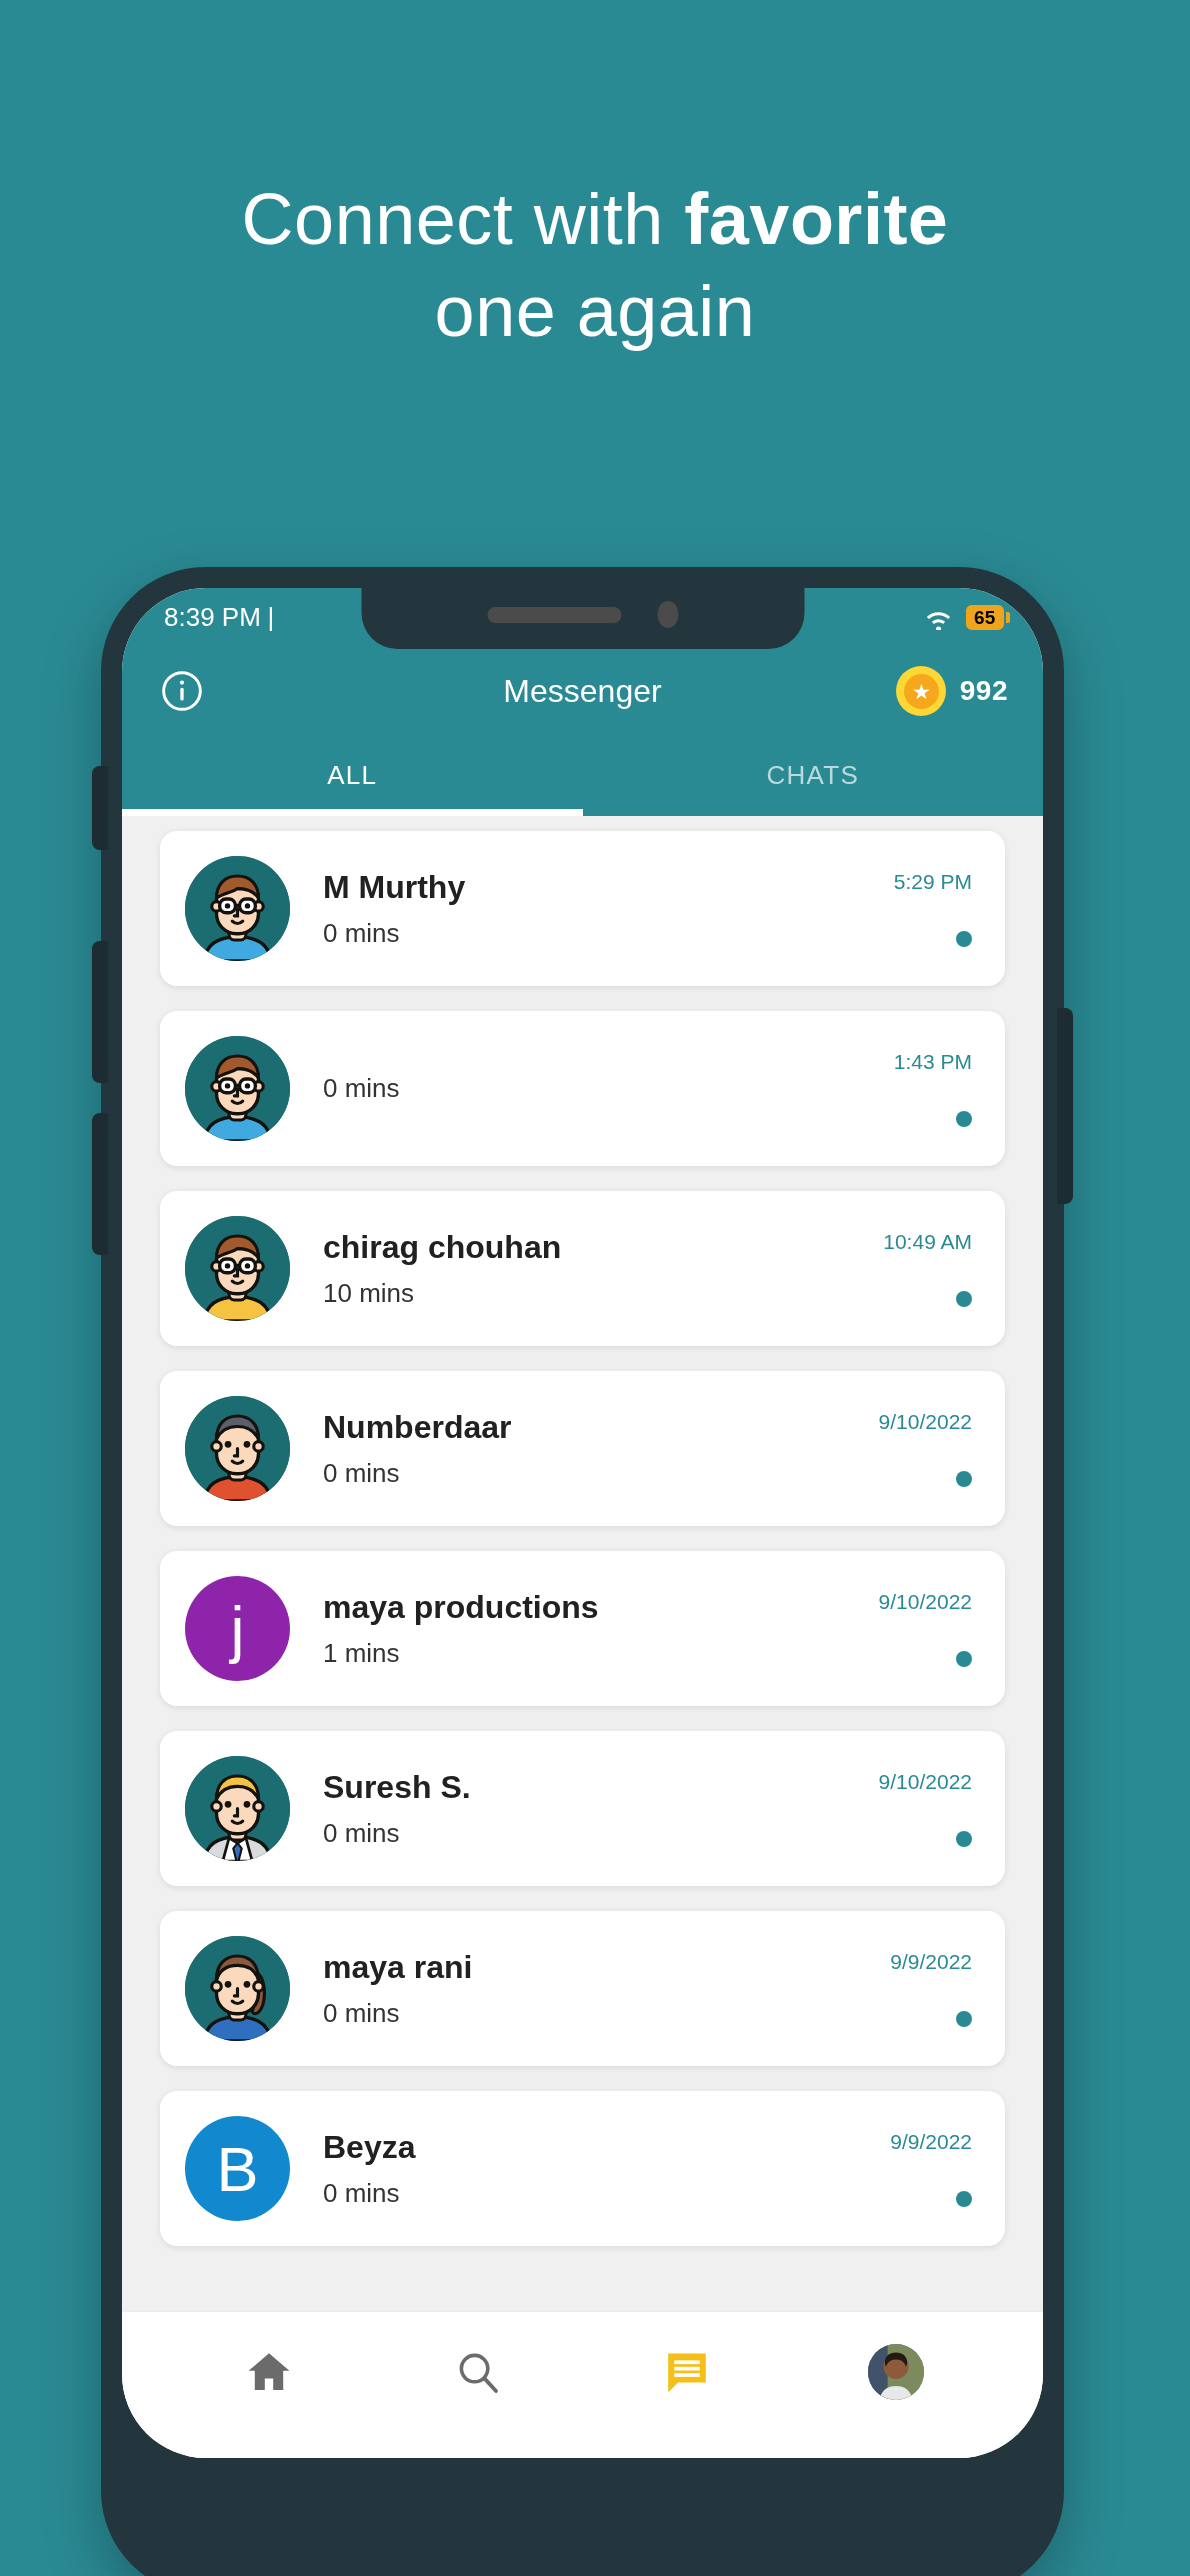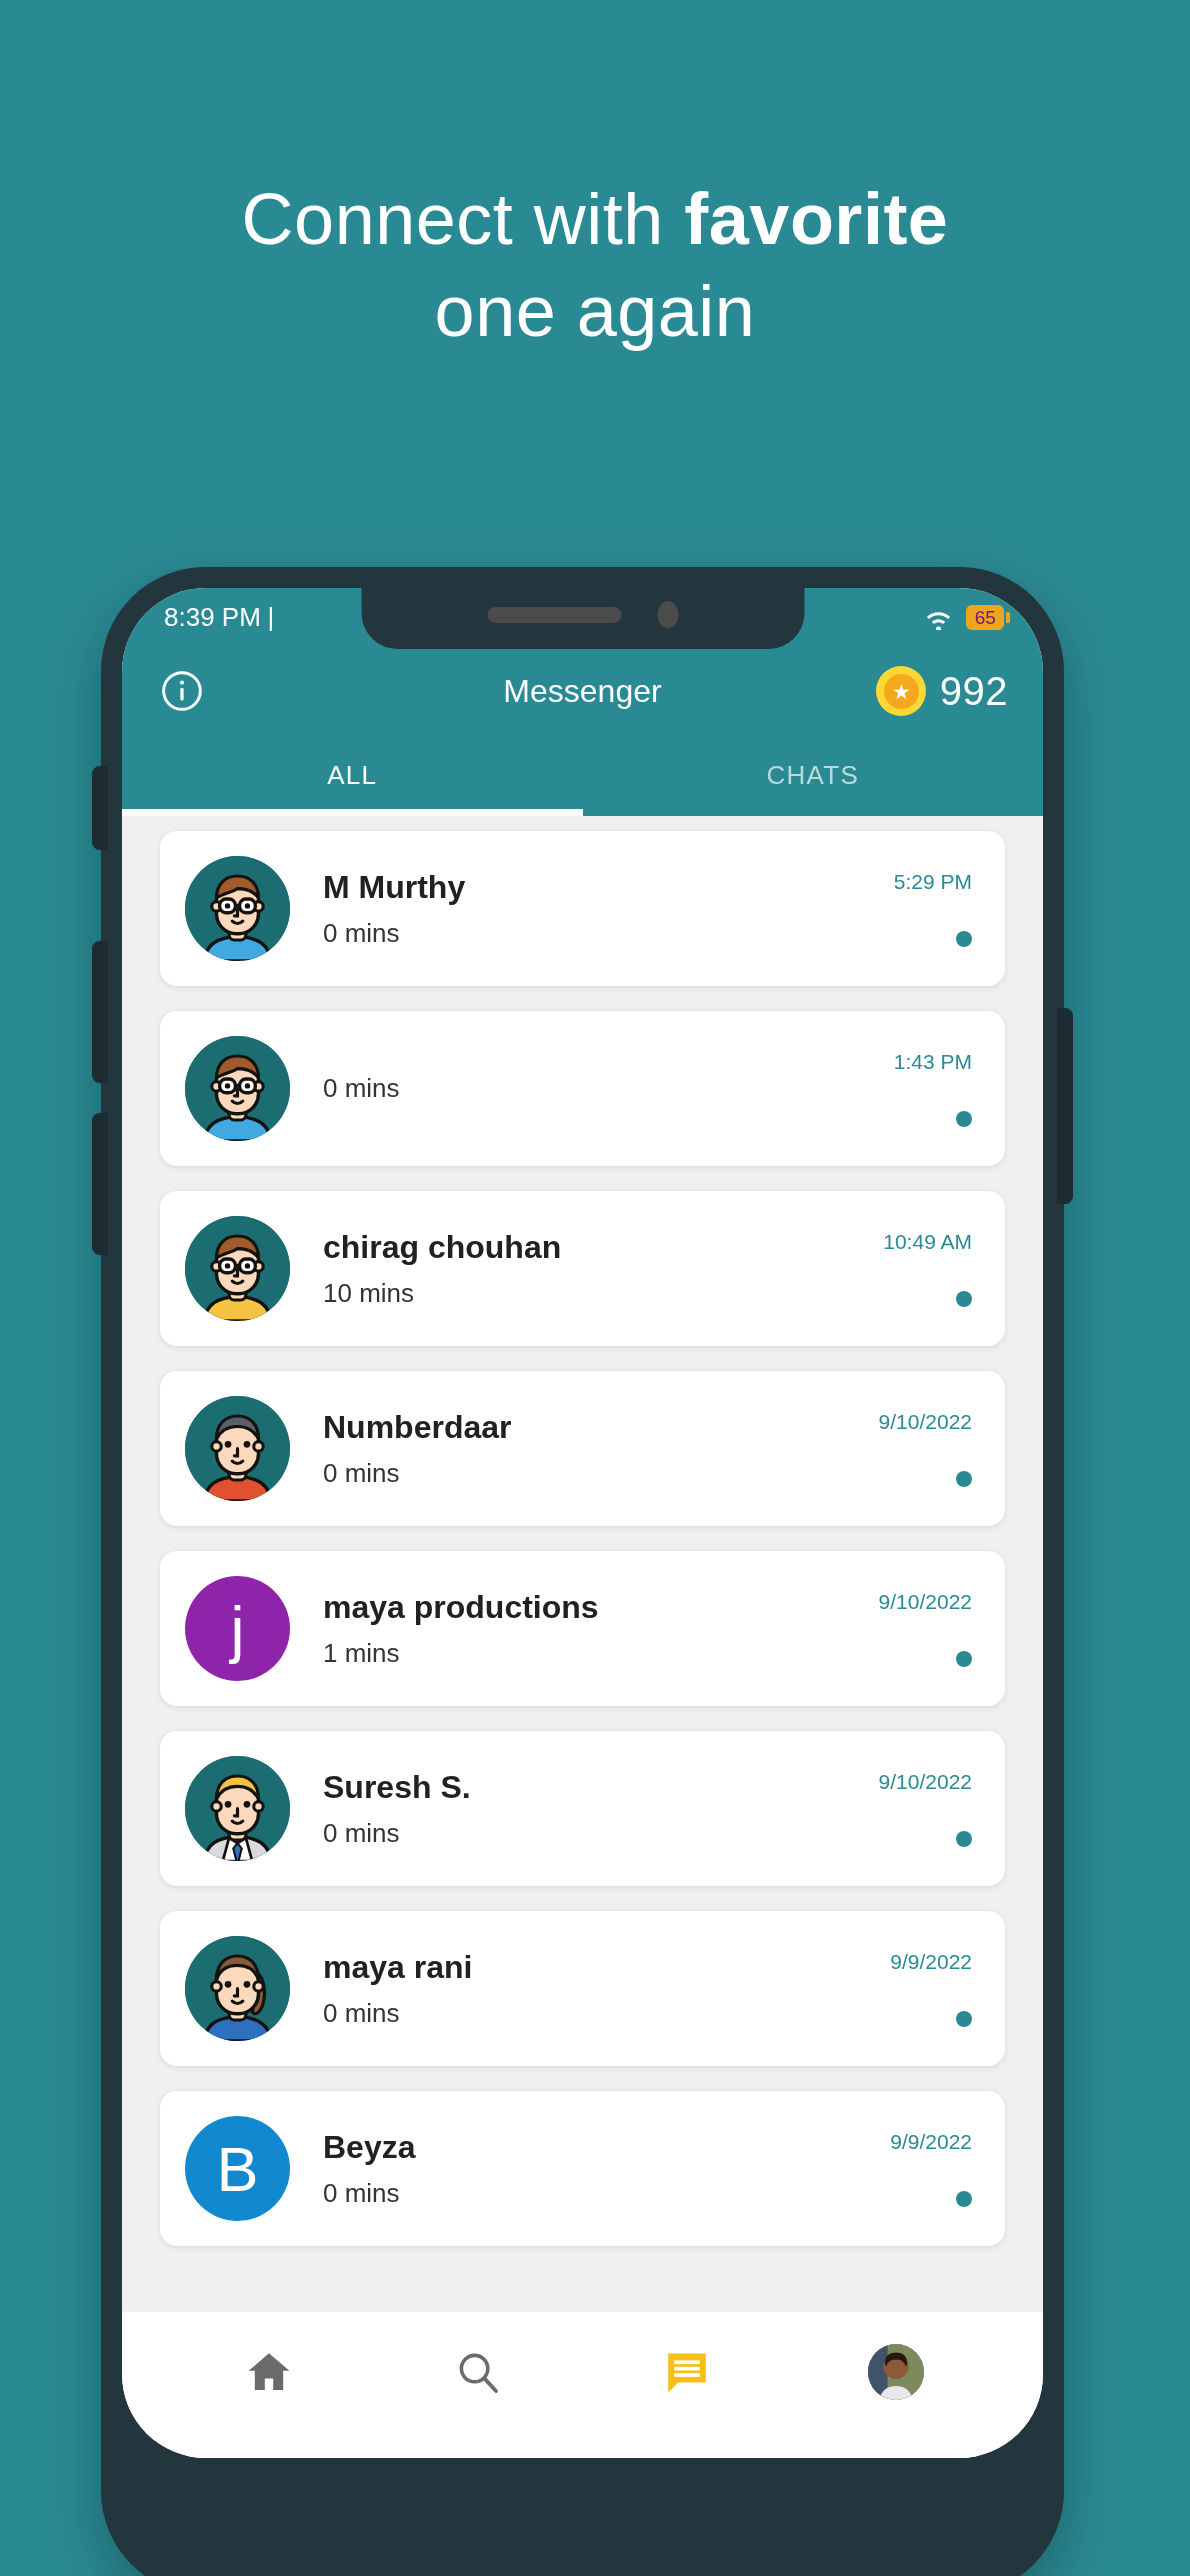--- a/index.html
+++ b/index.html
@@ -81,27 +81,27 @@
   .notch-cam { width: 21px; height: 27px; background: #4b4b4b; border-radius: 50%; }
 
   .wifi-icon svg { display: block; }
   .battery {
     display: flex; align-items: center; gap: 1.9px;
   }
   .battery-body {
     border: 2.9px solid #f0a41e;
     border-radius: 5.8px;
     background: #f0a41e;
-    color: #701a75;
+    color: #000000;
     font-size: 19px;
-    font-weight: 400;
+    font-weight: 700;
     padding: 1px 5.8px 1.9px;
     line-height: 1;
     min-width: 38px;
-    text-align: center;
+    text-align: left;
   }
   .battery-cap { width: 3.8px; height: 10.5px; background: #f0a41e; border-radius: 0 1.9px 1.9px 0; }
 
   
   .appbar {
     background: #2a8a94;
     height: 88px;
     display: flex;
     align-items: center;
     padding: 0 35px 0 38px;
@@ -122,21 +122,21 @@
     background: #fdd835;
     display: flex; align-items: center; justify-content: center;
     position: relative;
   }
   .coin-inner {
     width: 35px; height: 35px; border-radius: 50%;
     background: #f6a81c;
     display: flex; align-items: center; justify-content: center;
     color: #ffffff; font-size: 21px; line-height: 1;
   }
-  .coin-count { color: #ffffff; font-size: 40px; font-weight: 400; letter-spacing: 0.5px; }
+  .coin-count { color: #ffffff; font-size: 28px; font-weight: 700; letter-spacing: 0.5px; }
 
   
   .tabs {
     background: #2a8a94;
     display: flex;
     height: 81px;
   }
   .tab {
     flex: 1;
     display: flex; align-items: center; justify-content: center;

